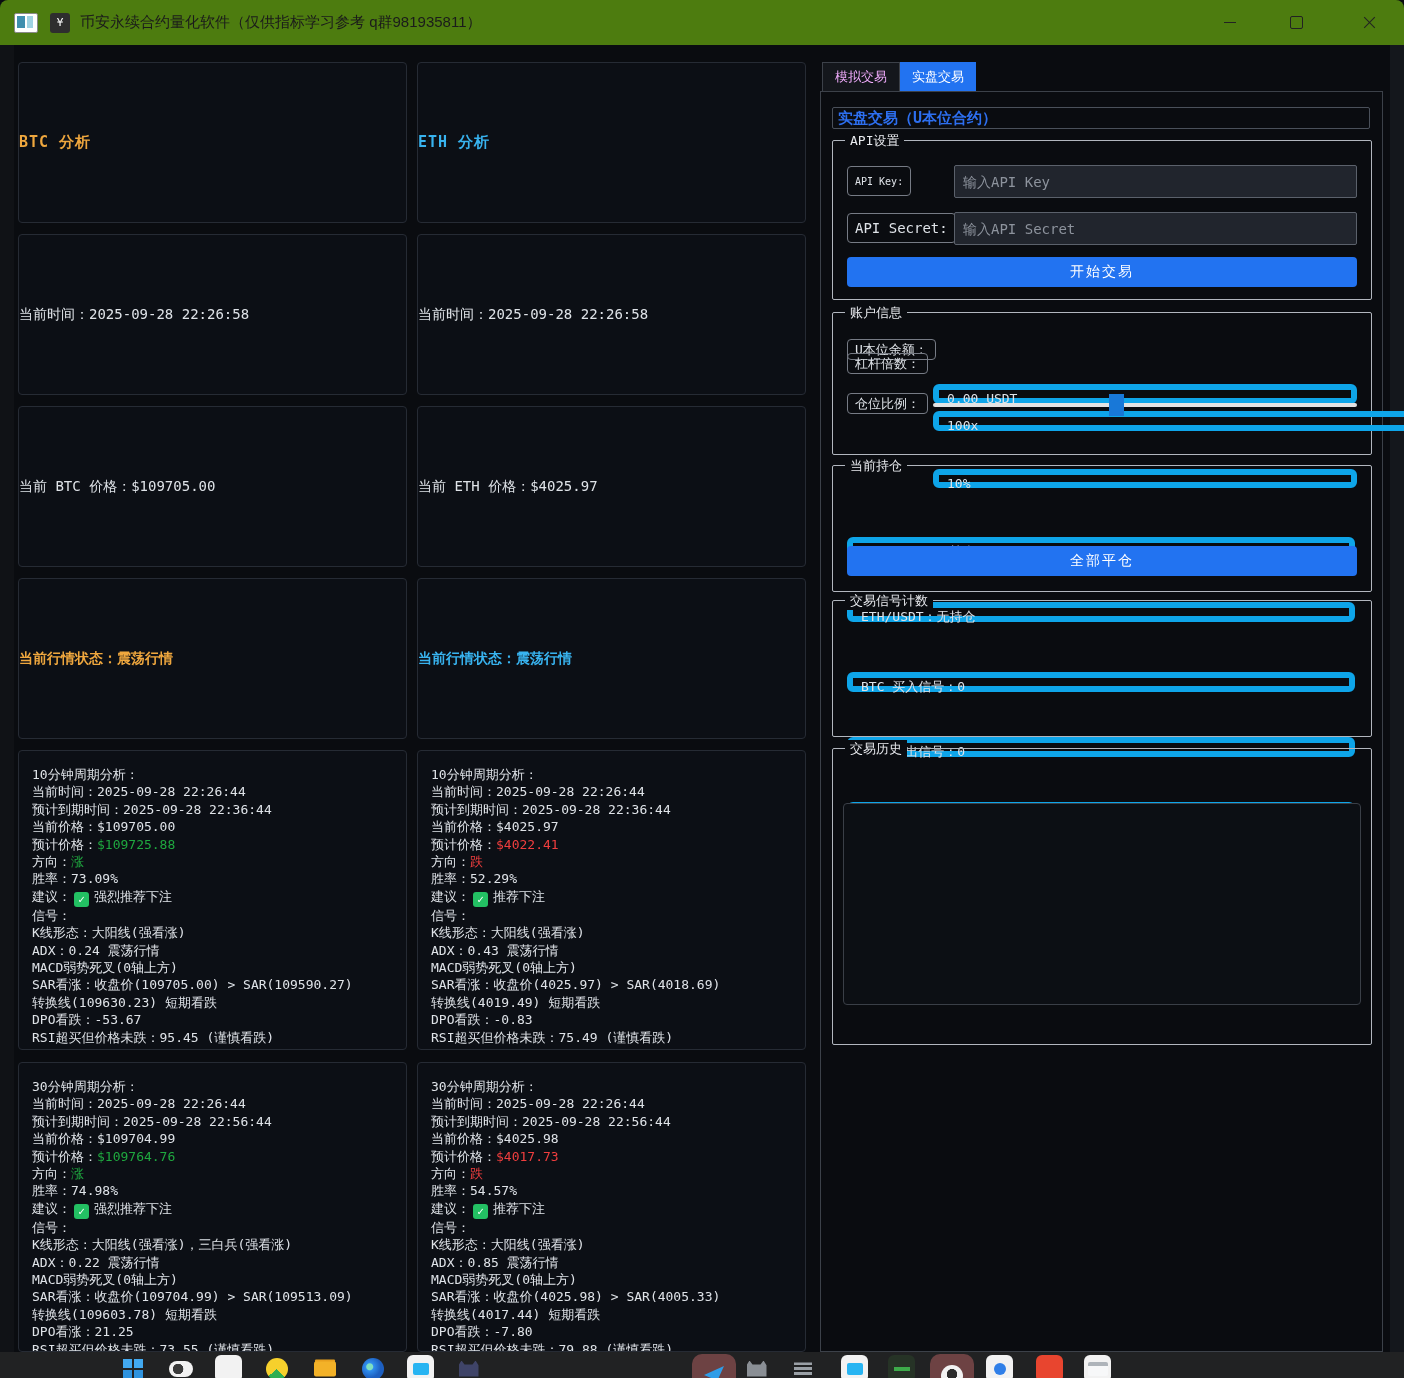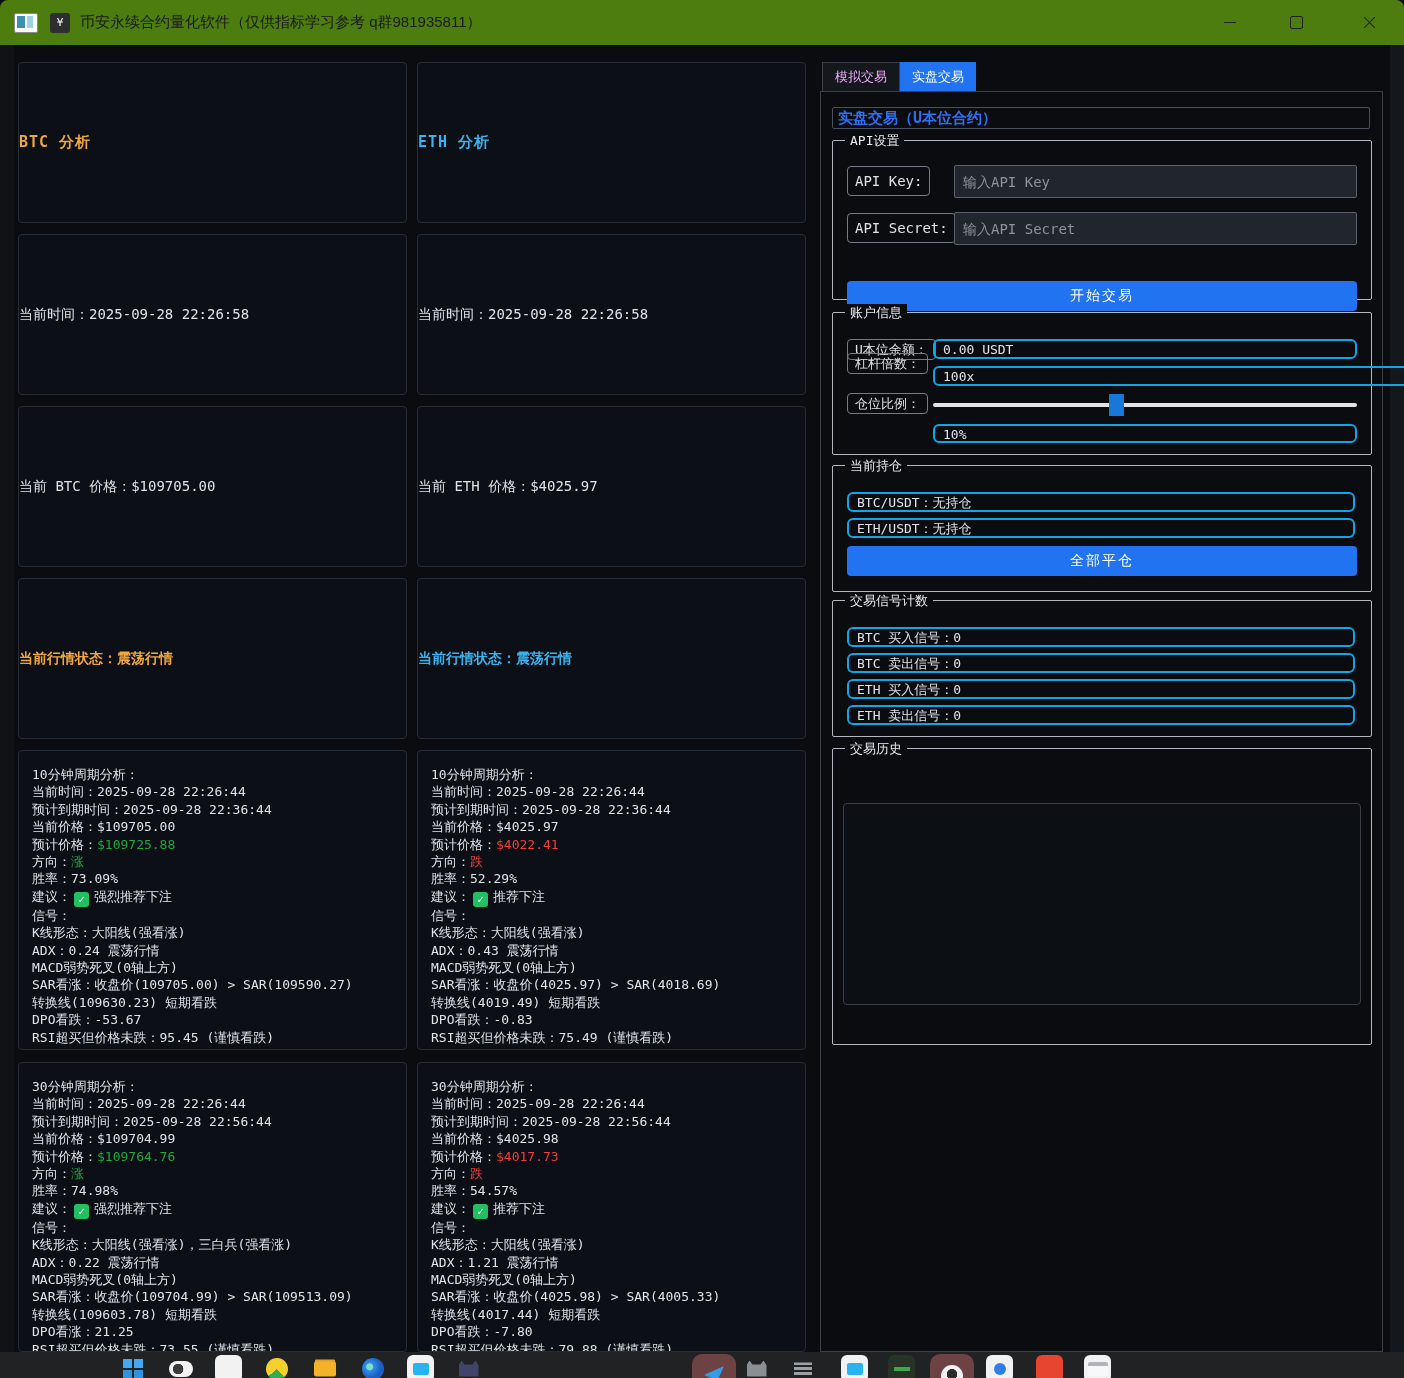--- a/index.html
+++ b/index.html
@@ -53,22 +53,22 @@
   .tab-inactive{background:#14171c;border:1px solid #3c4149;border-bottom:none;color:#f0abfc;}
   .tab-active{background:#2273f1;border:none;color:#fff;line-height:30px;}
   .pane{position:absolute;left:820px;top:91px;width:563px;height:1261px;border:1px solid #3c4149;box-sizing:border-box;}
   .pane-title{position:absolute;left:11px;top:15px;width:538px;height:22px;box-sizing:border-box;
               border:1px solid #4a505a;border-radius:2px;color:#2d6ff0;font-weight:bold;font-size:15px;
               line-height:20px;padding-left:5px;}
   .group{position:absolute;box-sizing:border-box;border:1px solid #b2b7bf;border-radius:2px;}
   .group-title{position:absolute;top:-9px;left:12px;background:#0a0c10;padding:0 5px;font-size:13px;color:#e8eaee;}
   .lbox{position:absolute;box-sizing:border-box;border:1px solid #767b85;border-radius:4px;font-size:13px;
         padding:0 7px;display:flex;align-items:center;}
-  .vbox{box-sizing:border-box;border:2px solid #0ea5e9;border-radius:6px;font-size:13px;height:20px;
-        line-height:18px;padding:0 8px;}
+  .vbox{box-sizing:border-box;border:6px solid #0ea5e9;border-radius:6px;font-size:13px;height:20px;
+        line-height:18px;padding:0 8px;margin-top:45px;}
   .vabs{position:absolute;}
   .tinput{position:absolute;box-sizing:border-box;background:#21252d;border:1px solid #5b616b;border-radius:2px;
           color:#dfe3e8;font-family:"DejaVu Sans Mono",monospace;font-size:14px;padding:0 8px;outline:none;}
   .tinput::placeholder{color:#8d939d;}
   .bluebtn{position:absolute;box-sizing:border-box;background:#2273f1;border:none;border-radius:4px;color:#fff;
            font-size:14px;letter-spacing:2px;cursor:pointer;font-family:"DejaVu Sans Mono",monospace;}
   .rowlist{position:absolute;left:14px;right:16px;}
   .rowlist .vbox{margin-bottom:6px;}
   .slider{position:absolute;left:100px;top:80px;width:424px;height:24px;}
   .slider-track{position:absolute;left:0;top:10px;width:100%;height:4px;background:#e3e3e3;border-radius:2px;}
@@ -219,45 +219,45 @@
       <div class="dline">当前时间：2025-09-28 22:26:44</div>
       <div class="dline">预计到期时间：2025-09-28 22:56:44</div>
       <div class="dline">当前价格：$4025.98</div>
       <div class="dline"><span>预计价格：</span><span class="r">$4017.73</span></div>
       <div class="dline"><span>方向：</span><span class="r">跌</span></div>
       <div class="dline">胜率：54.57%</div>
       <div class="dline"><span>建议：</span><span class="check"></span><span>推荐下注</span></div>
       <div class="dline">信号：</div>
       <div>
           <div class="dline">K线形态：大阳线(强看涨)</div>
-          <div class="dline">ADX：1.21 震荡行情</div>
+          <div class="dline">ADX：0.85 震荡行情</div>
           <div class="dline">MACD弱势死叉(0轴上方)</div>
           <div class="dline">SAR看涨：收盘价(4025.98) &gt; SAR(4005.33)</div>
           <div class="dline">转换线(4017.44) 短期看跌</div>
           <div class="dline">DPO看跌：-7.80</div>
           <div class="dline">RSI超买但价格未跌：79.88 (谨慎看跌)</div>
         </div>
     </div>
   </div>
 
   <div class="tabs">
     <div class="tab tab-inactive">模拟交易</div>
     <div class="tab tab-active">实盘交易</div>
   </div>
 
   <div class="pane">
     <div class="pane-title">实盘交易（U本位合约）</div>
 
     <div class="group" style="left:11px;top:48px;width:540px;height:160px;">
       <span class="group-title">API设置</span>
-      <div class="lbox" style="left:14px;top:25px;height:30px;font-size:14px;">API Key:</div>
+      <div class="lbox" style="left:14px;top:25px;height:30px;font-size:10px;">API Key:</div>
       <input class="tinput" style="left: 121px; top: 24px; width: 403px; height: 33px;" placeholder="输入API Key">
       <div class="lbox" style="left:14px;top:72px;height:30px;font-size:14px;">API Secret:</div>
       <input class="tinput" style="left: 121px; top: 71px; width: 403px; height: 33px;" placeholder="输入API Secret">
-      <button class="bluebtn" style="left:14px;top:116px;width:510px;height:30px;margin-top:24px;">开始交易</button>
+      <button class="bluebtn" style="left:14px;top:116px;width:510px;height:30px;">开始交易</button>
     </div>
 
     <div class="group" style="left:11px;top:220px;width:540px;height:143px;">
       <span class="group-title">账户信息</span>
       <div class="lbox" style="left:14px;top:26px;height:21px;">U本位余额：</div>
       <div class="vbox vabs" style="left:100px;top:26px;width:424px;">0.00 USDT</div>
       <div class="lbox" style="left:14px;top:40px;height:21px;">杠杆倍数：</div>
       <div class="vbox vabs" style="left:100px;top:53px;width:508px;">100x</div>
       <div class="lbox" style="left:14px;top:80px;height:21px;">仓位比例：</div>
       <div class="slider">

